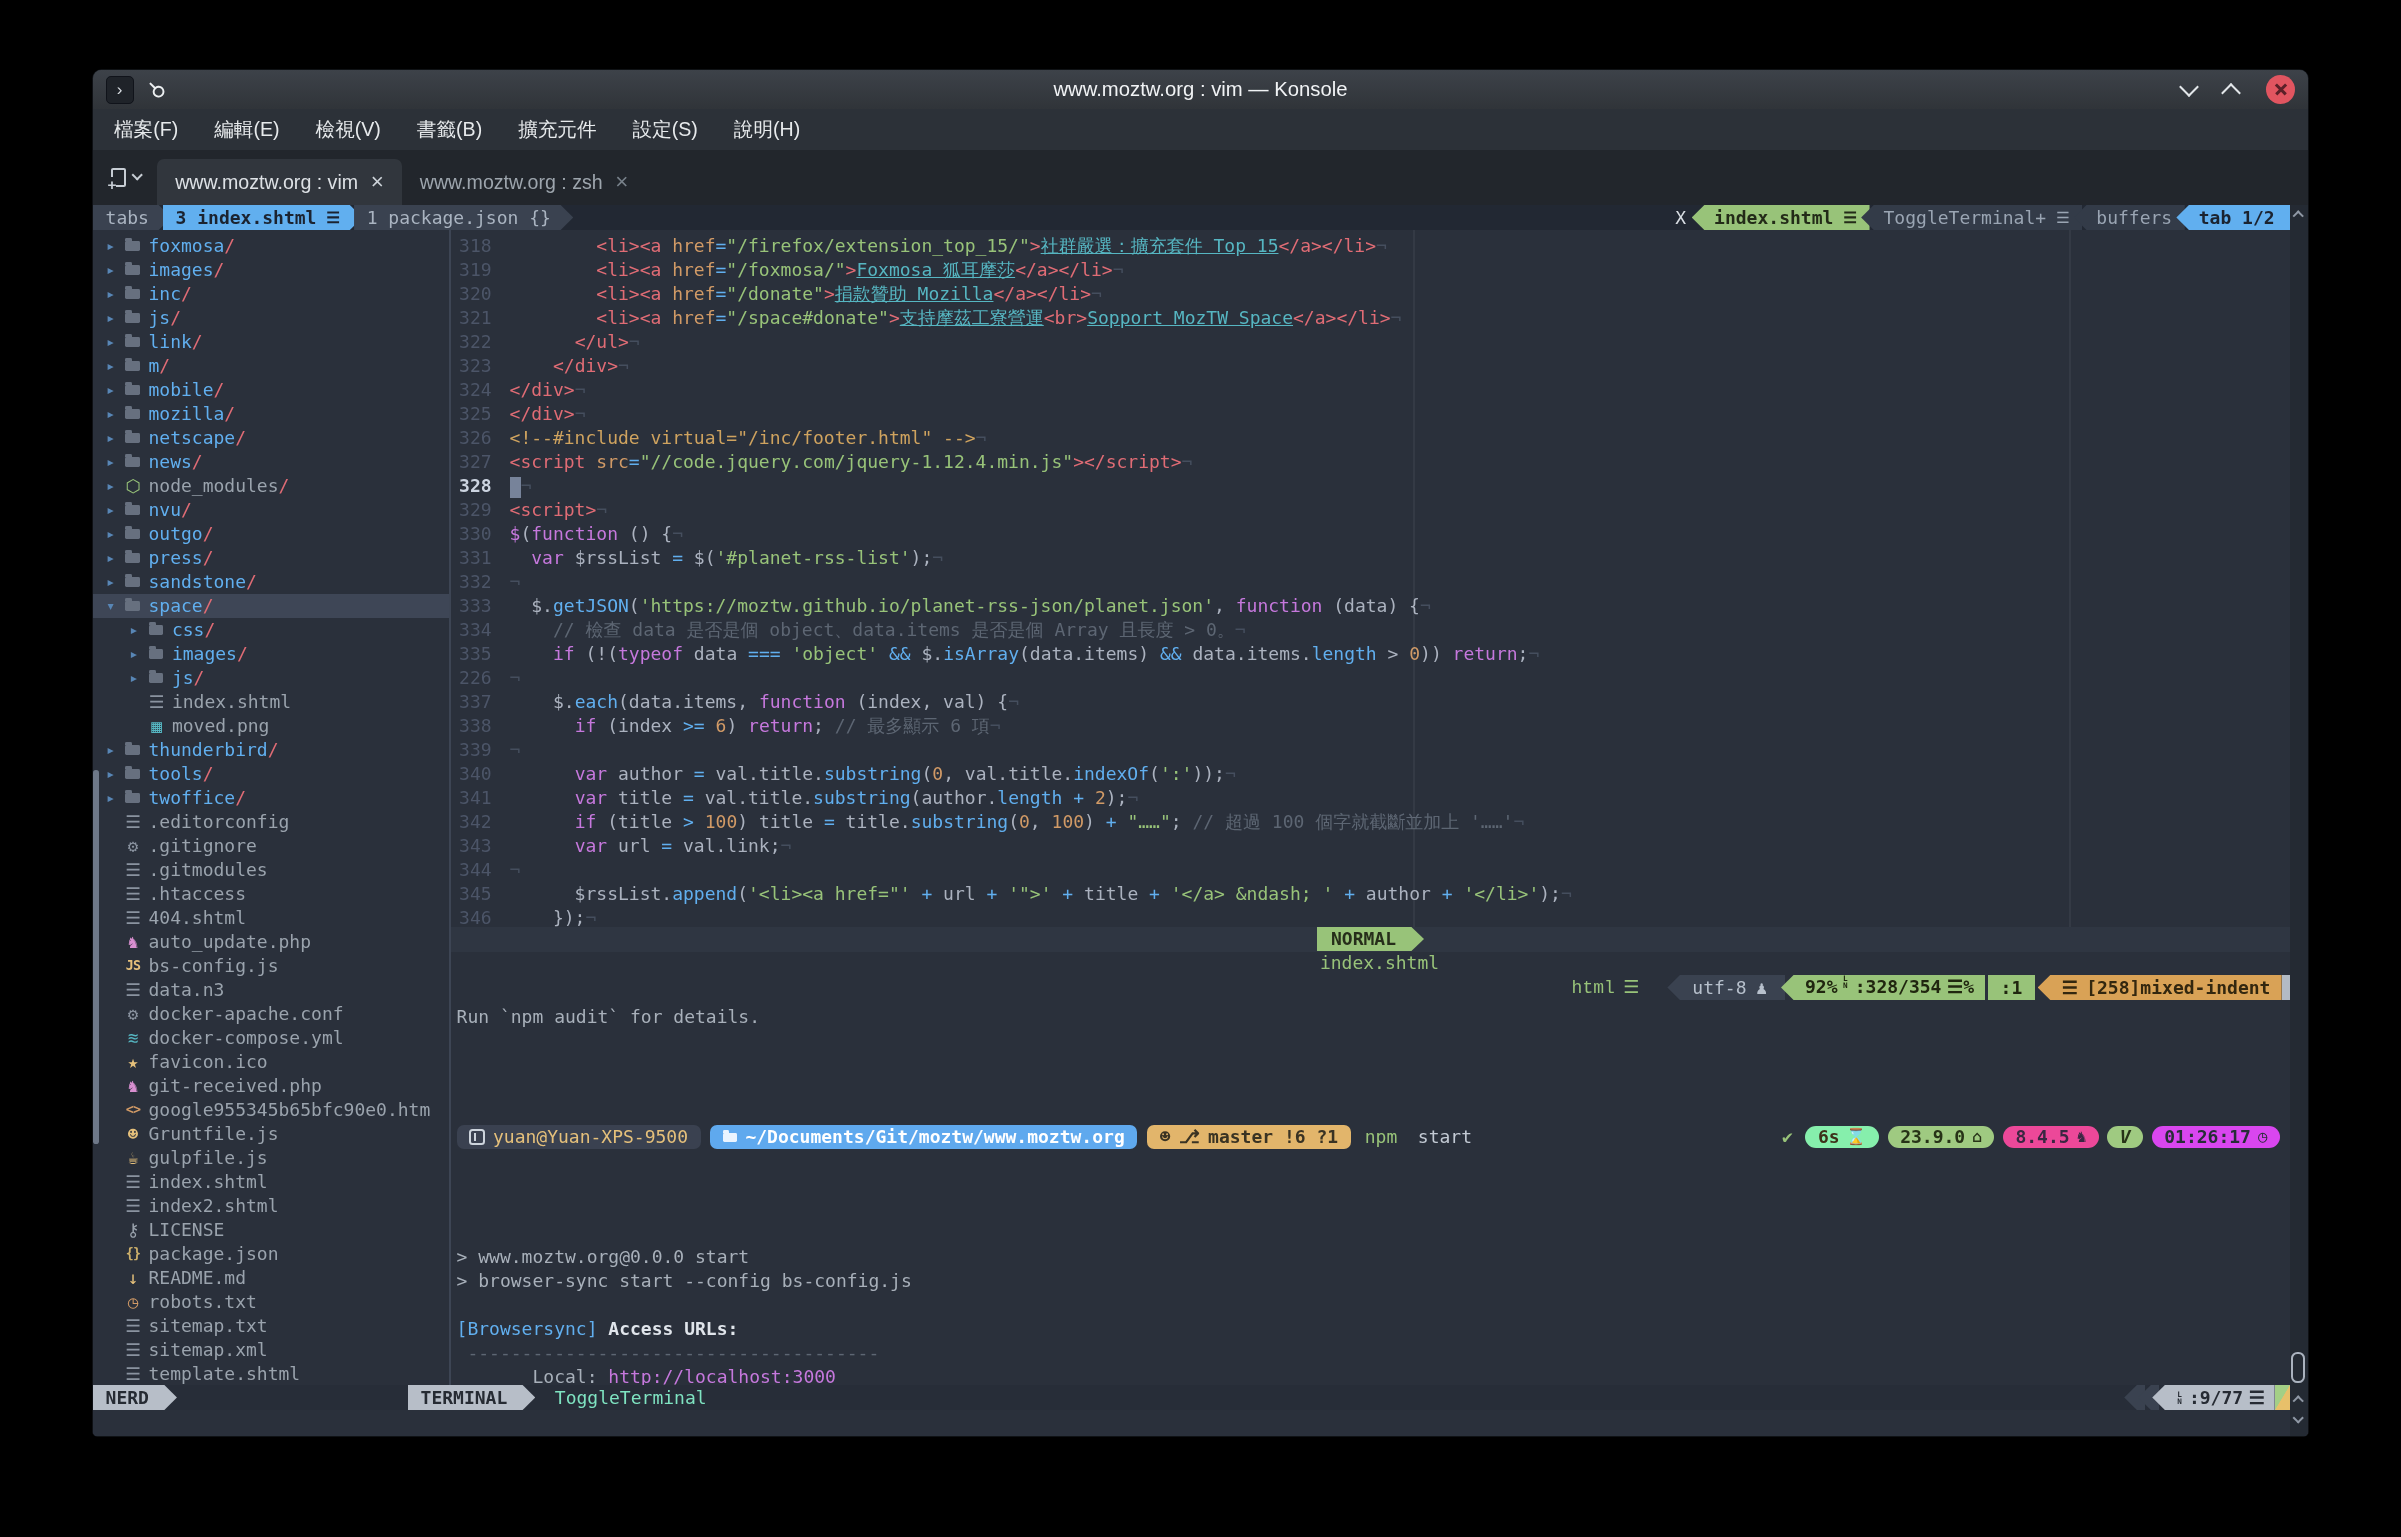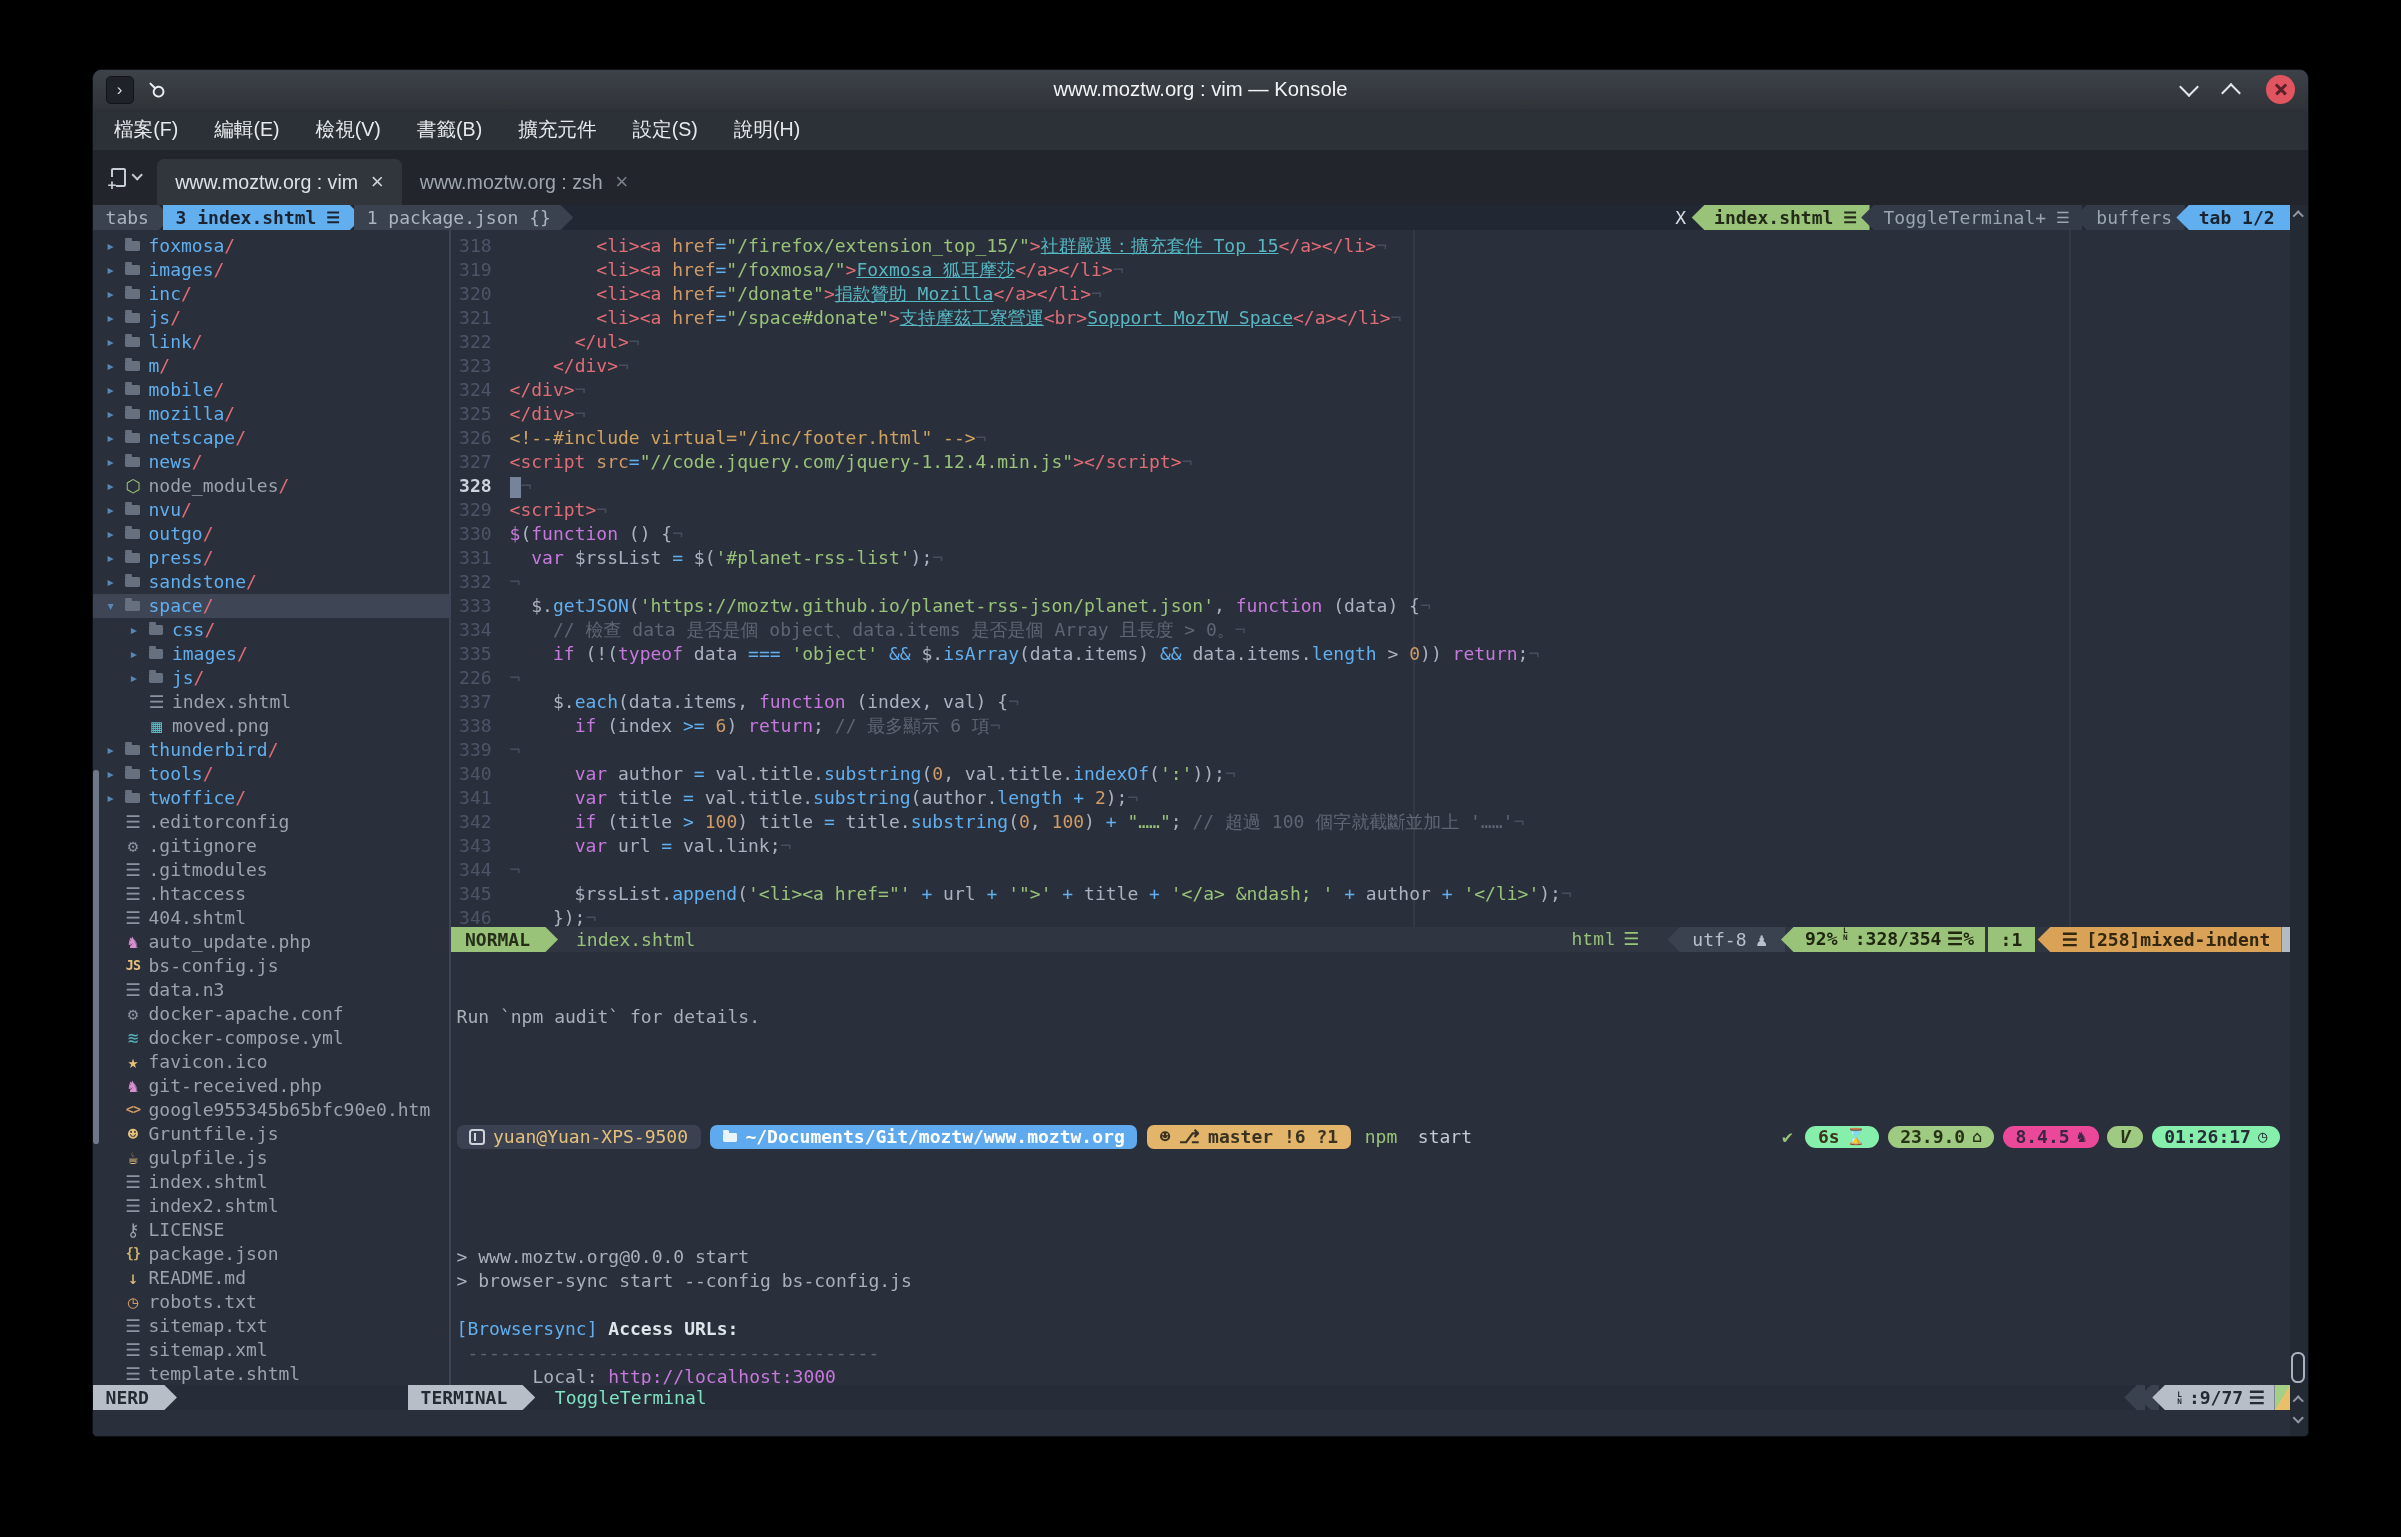--- a/index.html
+++ b/index.html
@@ -95,21 +95,21 @@
   .ltext { white-space:pre; }
   .cursor { display:inline-block; width:11.2px; height:21px; background:#77839a; vertical-align:middle;
     margin-top:1.4px; }
   .tk-t { color:#abb2bf; } .tk-tag { color:#e06c75; } .tk-attr { color:#d19a66; }
   .tk-str { color:#98c379; } .tk-link { color:#56b6c2; text-decoration:underline; }
   .tk-com { color:#5d6673; } .tk-kw { color:#c678dd; } .tk-fn { color:#61afef; }
   .tk-num { color:#d19a66; } .tk-op { color:#61afef; } .tk-ssi { color:#cfa35f; }
   .tk-eol { color:#454e5e; }
   
   .statusline { position:absolute; left:358px; right:18px; top:722px; height:25px; background:#2f3642;
-    display:flex; align-items:center; }
+    display:flex; align-items:center;flex-direction:column; }
   .badge { display:flex; align-items:center; height:25px; font-weight:bold; }
   .mode-badge { background:#98c379; color:#262e1a; padding:0 28px 0 14px;
     clip-path:polygon(0 0,calc(100% - 12.6px) 0,100% 50%,calc(100% - 12.6px) 100%,0 100%); }
   .sl-file { color:#98c379; margin-left:18px; }
   .sl-right { margin-left:auto; display:flex; align-items:center; height:25px; }
   .sl-ft { color:#98c379; display:flex; gap:8.4px; margin-right:28px;font-family:Liberation Mono, monospace; }
   .sl-enc { color:#b7c0cc; background:#3a4250; height:25px; display:flex; align-items:center;
     gap:9.8px; padding:0 18px 0 25px; clip-path:polygon(12.6px 0,100% 0,100% 100%,12.6px 100%,0 50%); }
   .sl-green { background:#98c379; color:#20260f; font-weight:bold; height:25px; display:flex;
     align-items:flex-start; padding:0 11.2px 0 24px; gap:5.6px;
@@ -143,21 +143,21 @@
   .p-cmd-npm { color:#98c379; margin-left:4.2px; }
   .p-cmd-rest { color:#c3cad4; }
   .p-right { margin-left:auto; display:flex; align-items:center; gap:8.4px; padding-right:9.8px; }
   .p-ok { color:#98c379; font-weight:bold; margin-right:4.2px; }
   .pill { height:22.4px; border-radius:11.2px; display:flex; align-items:center; gap:7px;
     padding:0 12.6px; color:#343b2a; font-weight:bold; }
   .pill .picon { font-size:16px; }
   .pill-tan { background:#86efac; color:#3d3category119; color:#3d3119; }
   .pill-green { background:#9fca81; color:#273317; }
   .pill-violet { background:#ec4899; color:#3a2742; }
-  .pill-gray { background:#86efac; color:#272d37; }
+  .pill-gray { background:#d946ef; color:#272d37; }
   .vim-v { font-style:italic; font-weight:bold; font-size:18px; }
   
   .bottombar { position:absolute; left:0; right:18px; top:1180px; height:25px; background:#272d38;
     display:flex; align-items:center; }
   .lite-badge { background:#b7bec8; color:#262b33; font-weight:bold; height:25px;
     display:flex; align-items:center; padding:0 28px 0 12.6px;
     clip-path:polygon(0 0,calc(100% - 12.6px) 0,100% 50%,calc(100% - 12.6px) 100%,0 100%); }
   .bb-terminal { margin-left:231px; }
   .bb-action { color:#7fe3c1; margin-left:19.6px; }
   .bb-right { margin-left:auto; display:flex; align-items:center; height:25px; }

